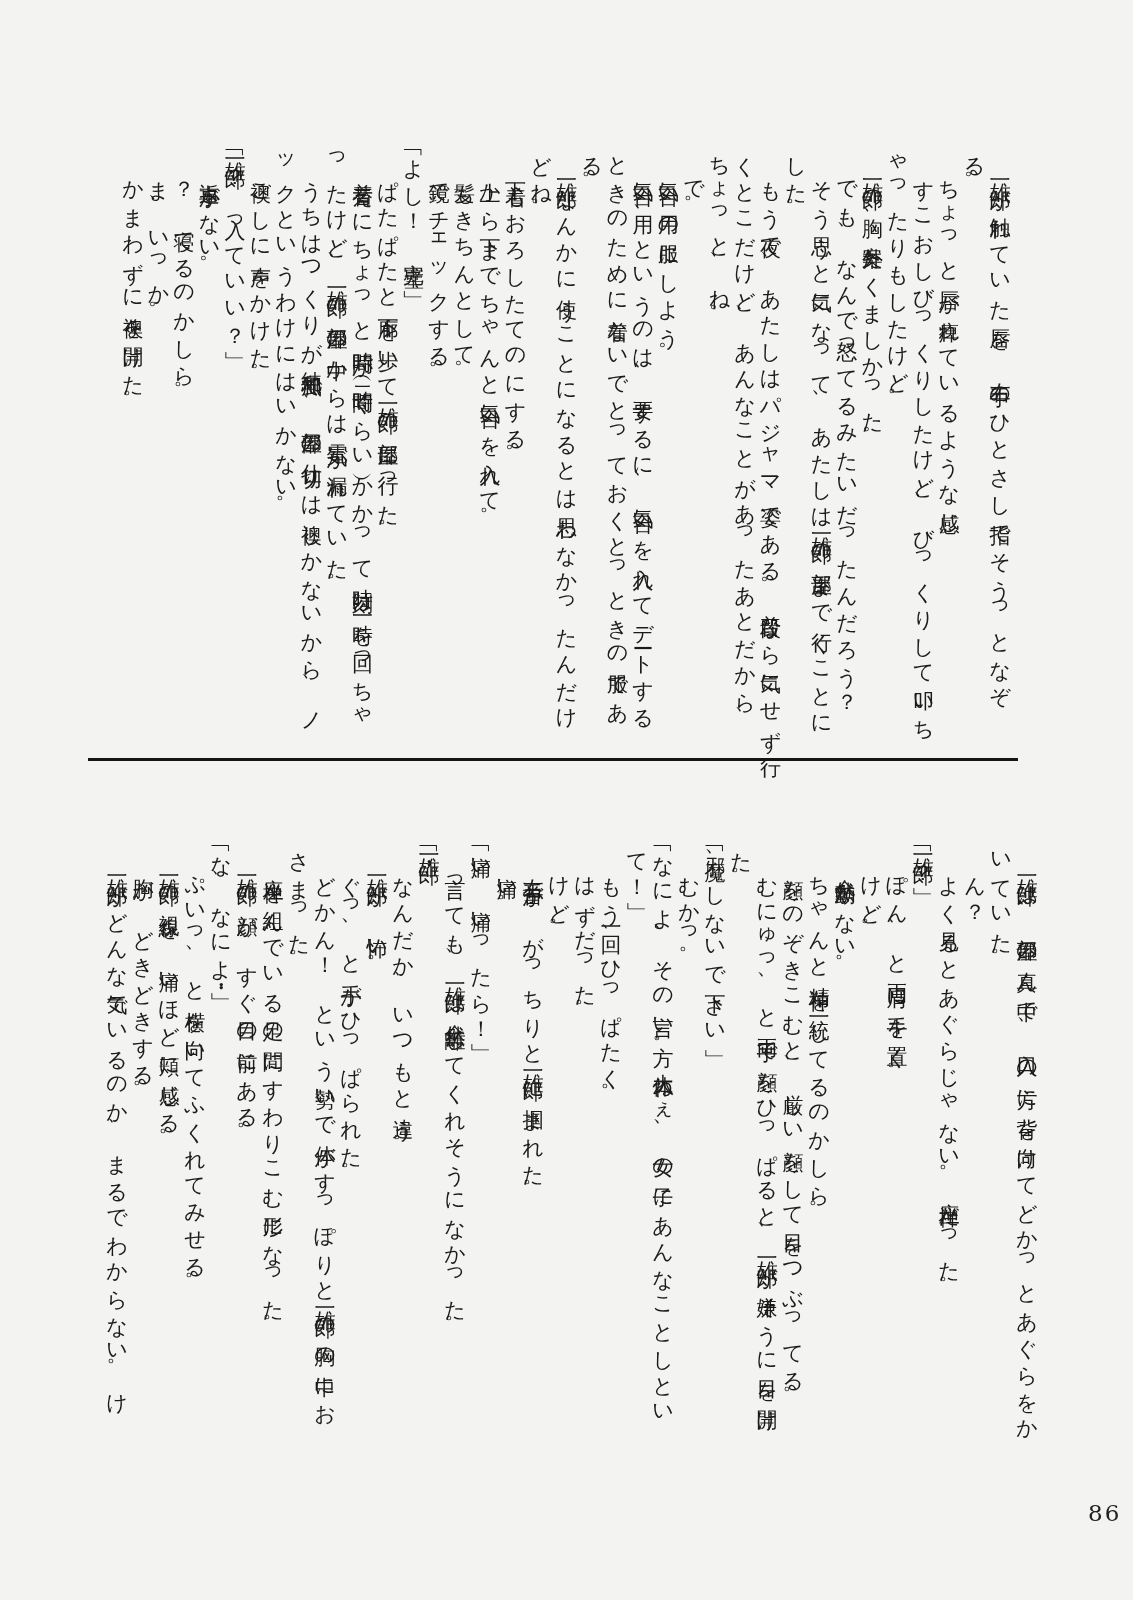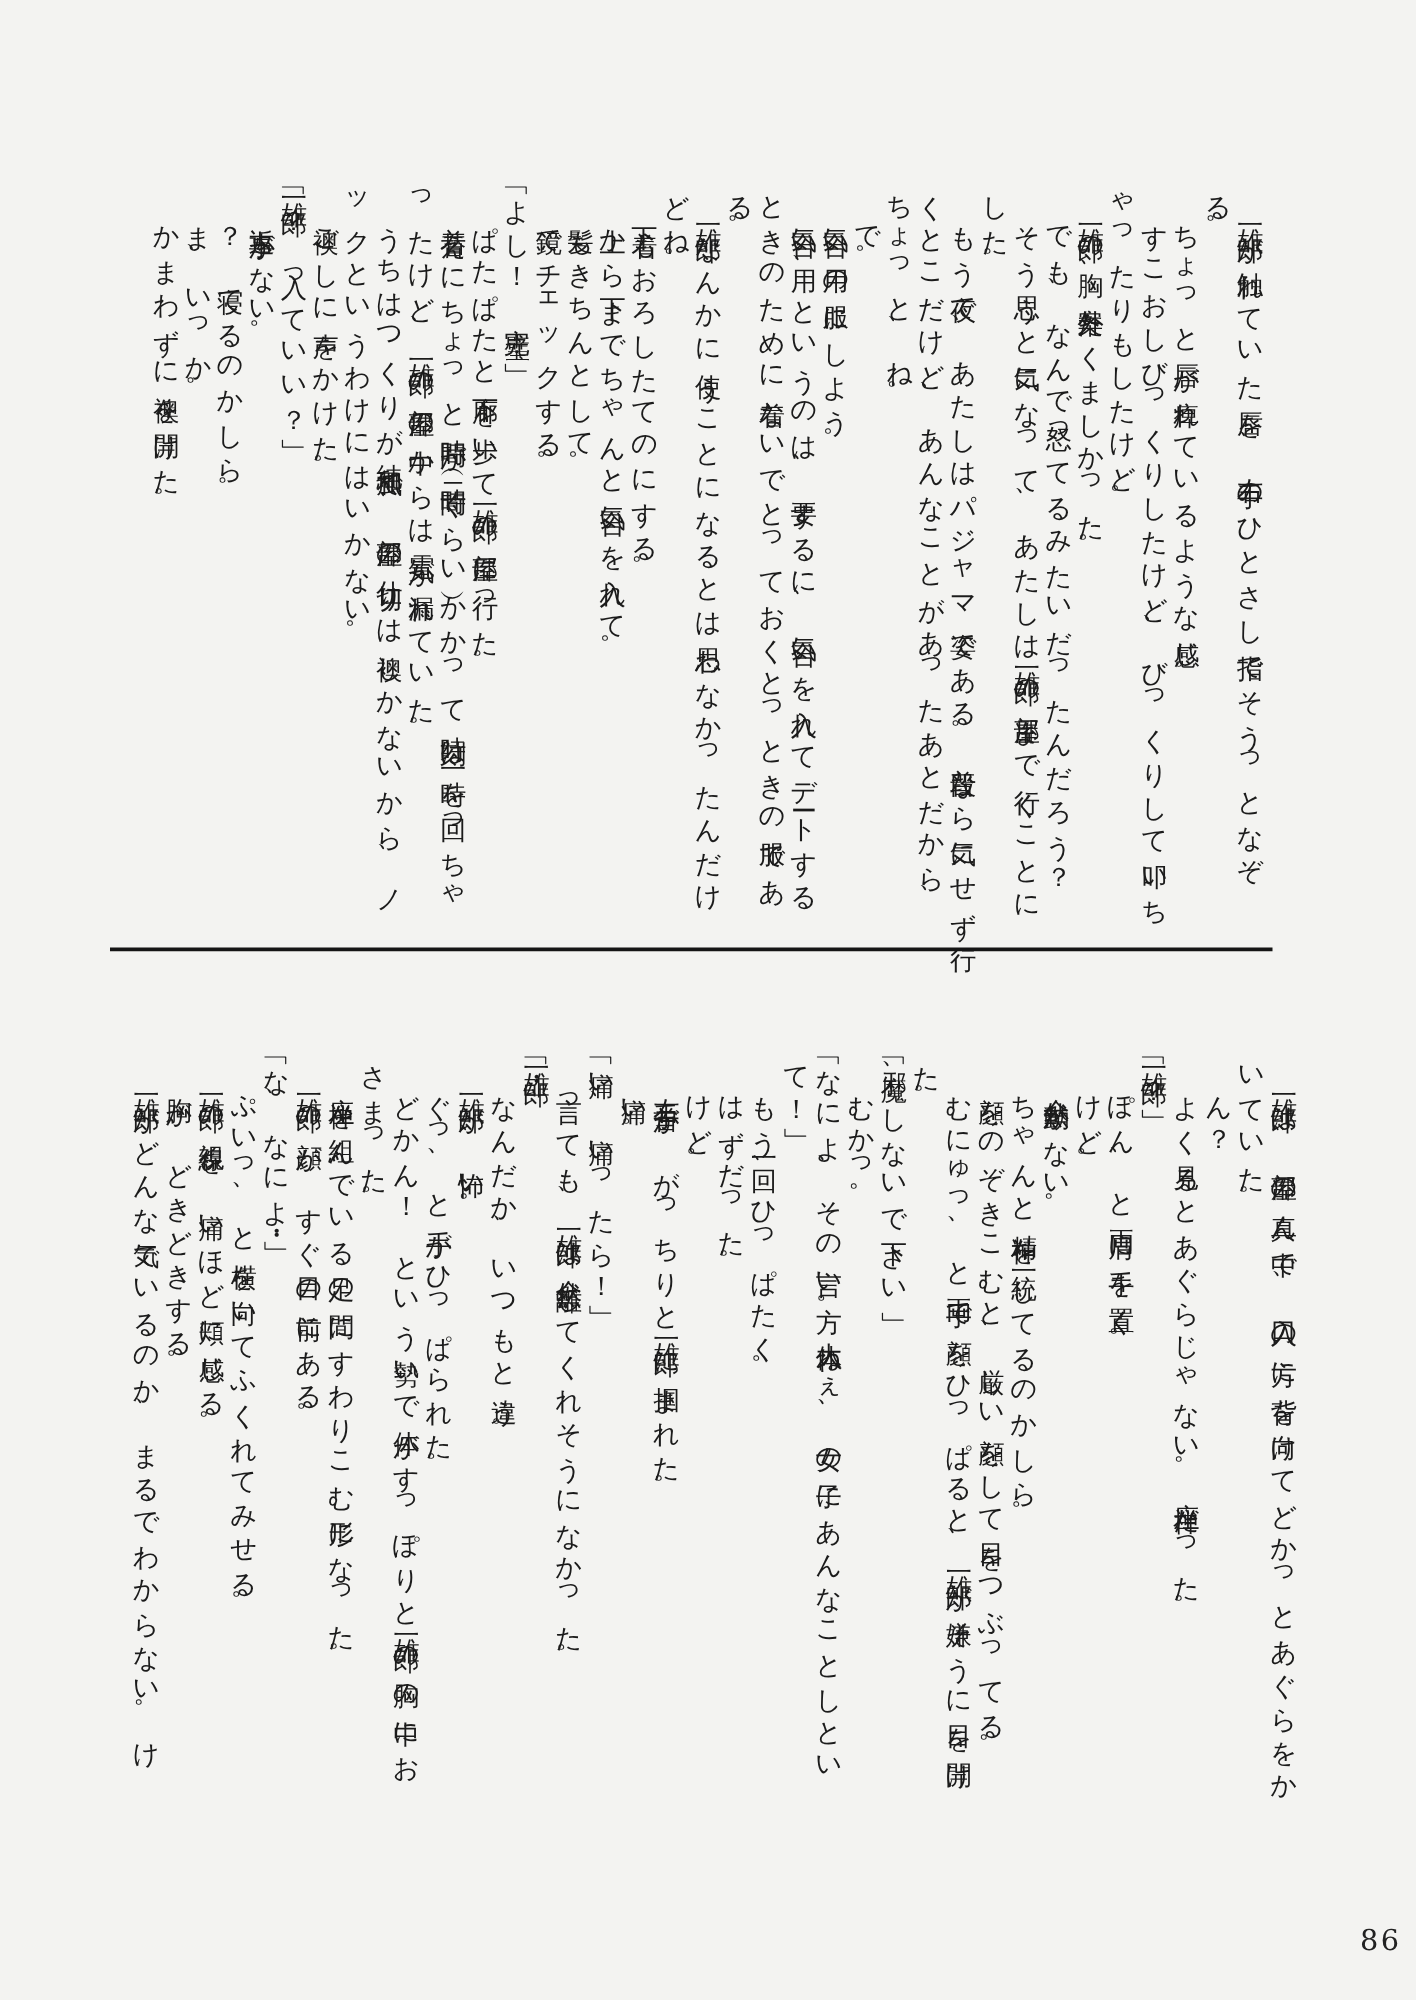--- a/index.html
+++ b/index.html
@@ -47,21 +47,21 @@
     left: 88px;
     width: 930px;
     height: 3px;
     background: #151515;
     border: none;
     margin: 0;
     padding: 0;
   }
   .page-number {
     position: absolute;
-    top: 1540px;
+    top: 1500px;
     left: 1088px;
     font-size: 23px;
     letter-spacing: 2px;
     color: #222222;
   }
 </style>
 </head>
 <body>
 
 <div class="page">

